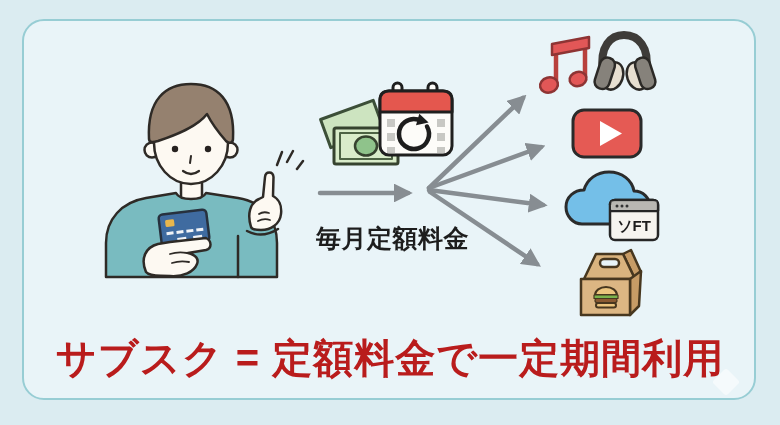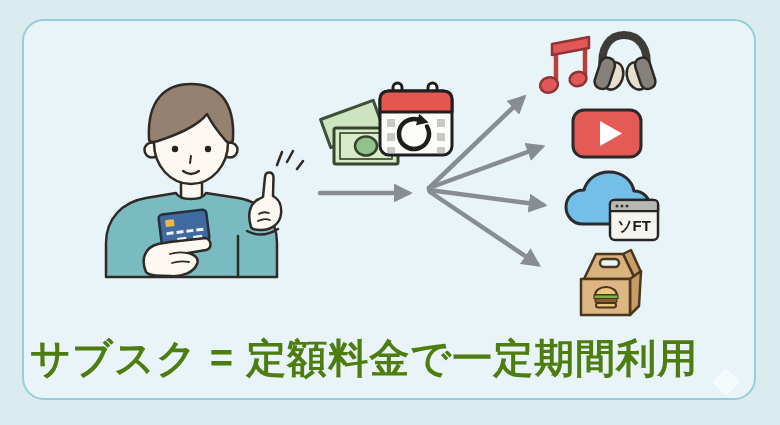--- a/index.html
+++ b/index.html
@@ -3,22 +3,22 @@
 <meta charset="utf-8">
 <style>
   html,body{margin:0;padding:0;}
   body{font-family:"Liberation Sans","DejaVu Sans",sans-serif;}
   .stage{position:relative;width:780px;height:425px;background:#dbecf1;overflow:hidden;}
   .panel{position:absolute;left:22px;top:19px;width:730px;height:377px;
          background:#e9f4f8;border:2px solid #97cdd4;border-radius:22px;}
   .scene-svg{position:absolute;left:0;top:0;width:780px;height:425px;}
   .flow-label{position:absolute;left:316px;top:222px;width:180px;
               font-size:25px;font-weight:800;color:#1d1d1d;letter-spacing:0.5px;}
-  .page-title{position:absolute;left:30px;top:331px;width:720px;text-align:left;
-              font-size:40px;font-weight:800;color:#4d7c0f;letter-spacing:1px;white-space:nowrap;}
+  .page-title{position:absolute;left:30px;top:331px;width:720px;text-align:center;
+              font-size:40px;font-weight:800;color:#b91c1c;letter-spacing:1px;white-space:nowrap;}
   .watermark{position:absolute;left:716px;top:372px;width:20px;height:20px;
              background:rgba(255,255,255,0.55);transform:rotate(45deg);border-radius:3px;}
 </style>
 </head>
 <body>
 
 <div class="stage">
   <div class="panel"></div>
 
   <svg class="scene-svg" viewBox="0 0 780 425">
@@ -166,15 +166,16 @@
       <rect x="581" y="279" width="49" height="36" fill="#dcb683" stroke="#47371f" stroke-width="2.5"></rect>
       <g>
         <path d="M595,295 A11,8 0 0 1 617,295 Z" fill="#ecc57e" stroke="#47371f" stroke-width="2"></path>
         <rect x="594" y="295" width="24" height="3.5" fill="#7ab34d" stroke="#47371f" stroke-width="1.2"></rect>
         <rect x="595" y="298.5" width="22" height="4" rx="2" fill="#8a5a32" stroke="#47371f" stroke-width="1.2"></rect>
         <rect x="596" y="303" width="20" height="4.5" rx="2.2" fill="#ecc57e" stroke="#47371f" stroke-width="2"></rect>
       </g>
     </g>
   </svg>
 
+  <div class="flow-label">毎月定額料金</div>
   <div class="page-title">サブスク = 定額料金で一定期間利用</div>
   <div class="watermark"></div>
 </div>
 
 </body></html>

